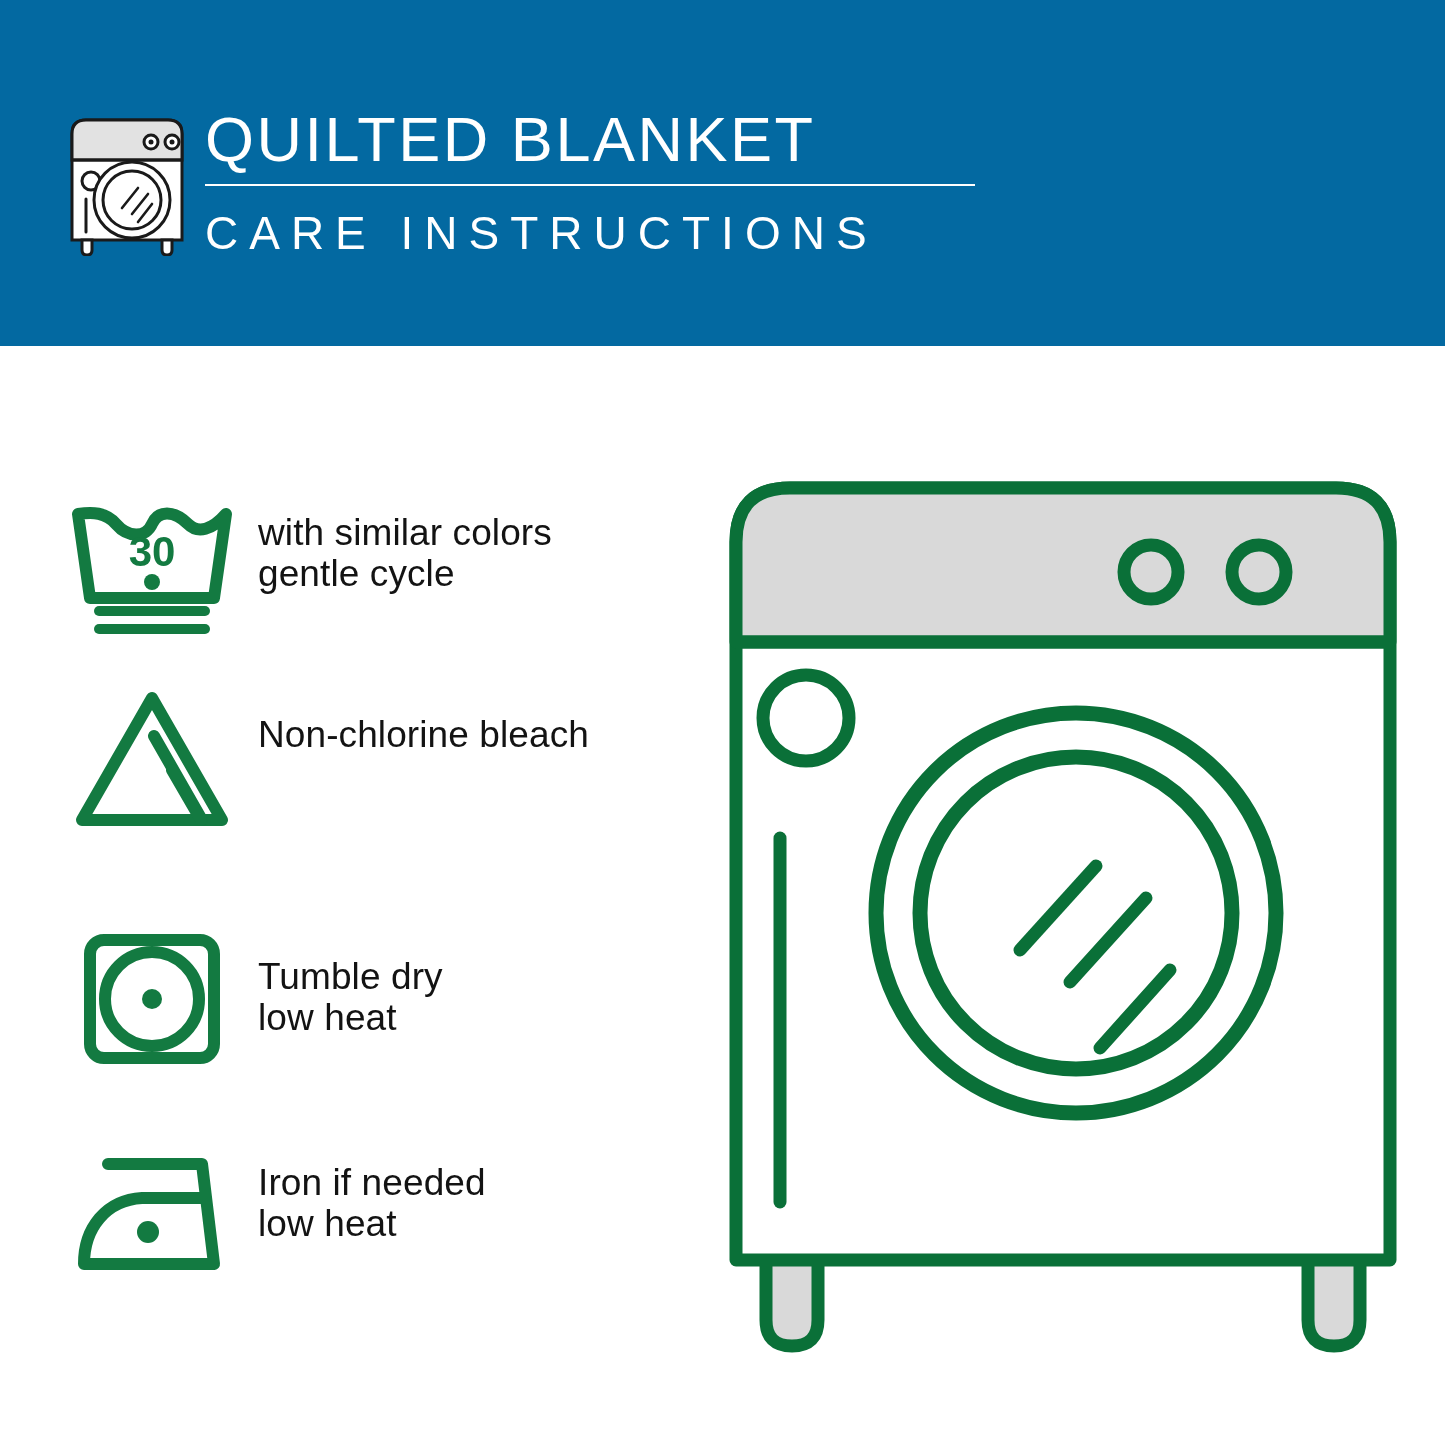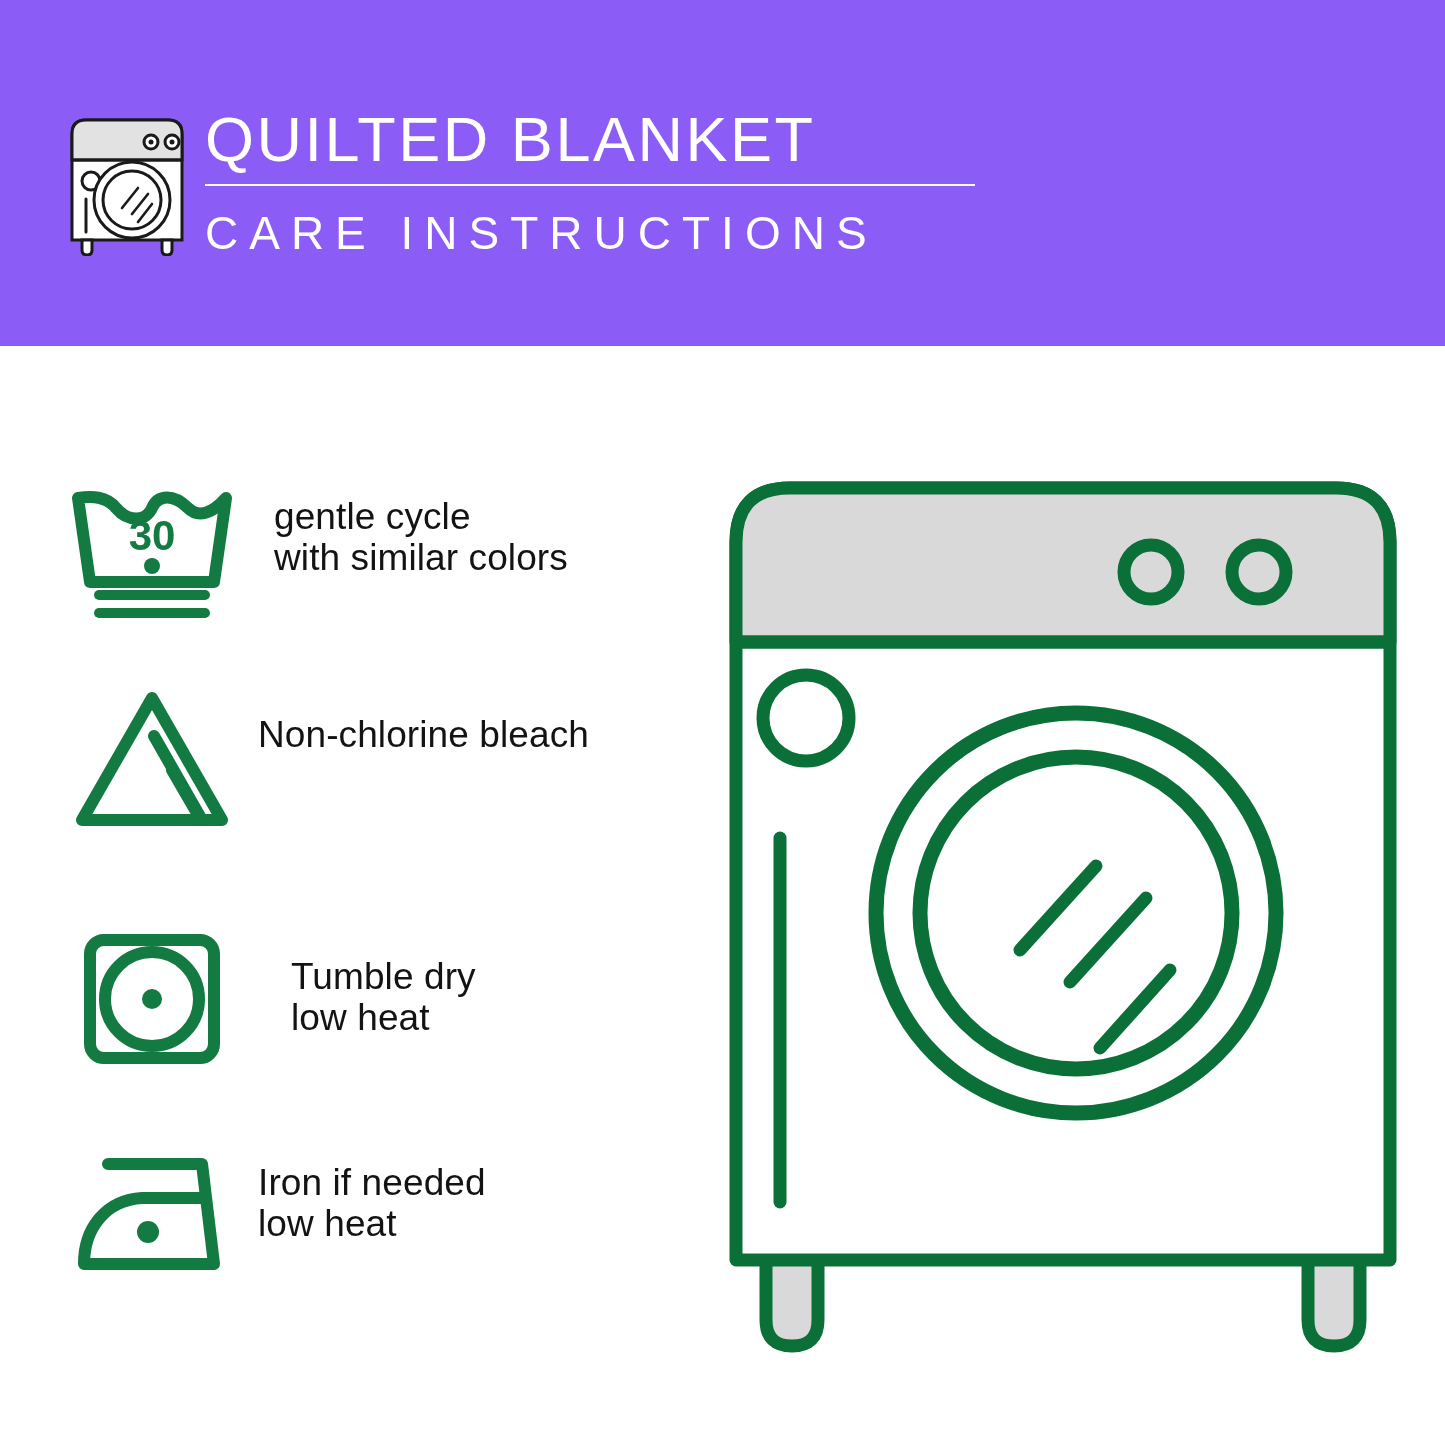--- a/index.html
+++ b/index.html
@@ -16,21 +16,21 @@
     overflow: hidden;
   }
 
   
   .header {
     position: absolute;
     left: 0;
     top: 0;
     width: 1445px;
     height: 346px;
-    background: #8b5cf6;
+    background: #0369a1;
   }
   .header-logo {
     position: absolute;
     left: 62px;
     top: 104px;
     width: 130px;
     height: 152px;
   }
   .header-text {
     position: absolute;
@@ -69,23 +69,23 @@
     width: 700px;
     height: 1099px;
   }
   .care-row {
     position: absolute;
     left: 62px;
     width: 620px;
     display: flex;
     align-items: flex-start;
   }
-  .care-row.r0 { top: 132px; gap: 16px; }
+  .care-row.r0 { top: 148px; }
   .care-row.r1 { top: 338px; }
-  .care-row.r2 { top: 578px; gap: 33px; }
+  .care-row.r2 { top: 578px; }
   .care-row.r3 { top: 792px; }
 
   .care-symbol {
     width: 180px;
     flex: 0 0 180px;
     display: flex;
     align-items: center;
     justify-content: center;
   }
   .care-text {
@@ -163,22 +163,22 @@
                    C112 16 96 16 90 30
                    C84 44 66 44 54 30
                    C44 18 30 18 16 20 Z" fill="none" stroke="#137a41" stroke-width="12" stroke-linejoin="round" stroke-linecap="round"></path>
           <text x="90" y="72" font-family="&quot;Liberation Sans&quot;, sans-serif" font-size="42" font-weight="700" fill="#137a41" text-anchor="middle">30</text>
           <circle cx="90" cy="88" r="8" fill="#137a41"></circle>
           <rect x="32" y="112" width="116" height="10" rx="5" fill="#137a41"></rect>
           <rect x="32" y="130" width="116" height="10" rx="5" fill="#137a41"></rect>
         </svg>
       </div>
       <div class="care-text">
+        <span>with similar colors</span>
         <span>gentle cycle</span>
-        <span>with similar colors</span>
       </div>
     </div>
 
     <div class="care-row r1">
       <div class="care-symbol">
         <svg viewBox="0 0 180 150" width="180" height="150">
           <path d="M90 14 L160 136 L20 136 Z" fill="none" stroke="#137a41" stroke-width="12" stroke-linejoin="round"></path>
           <line x1="92" y1="52" x2="140" y2="136" stroke="#137a41" stroke-width="12" stroke-linecap="round"></line>
           <line x1="110" y1="86" x2="139" y2="136" stroke="#137a41" stroke-width="12" stroke-linecap="round"></line>
         </svg>

